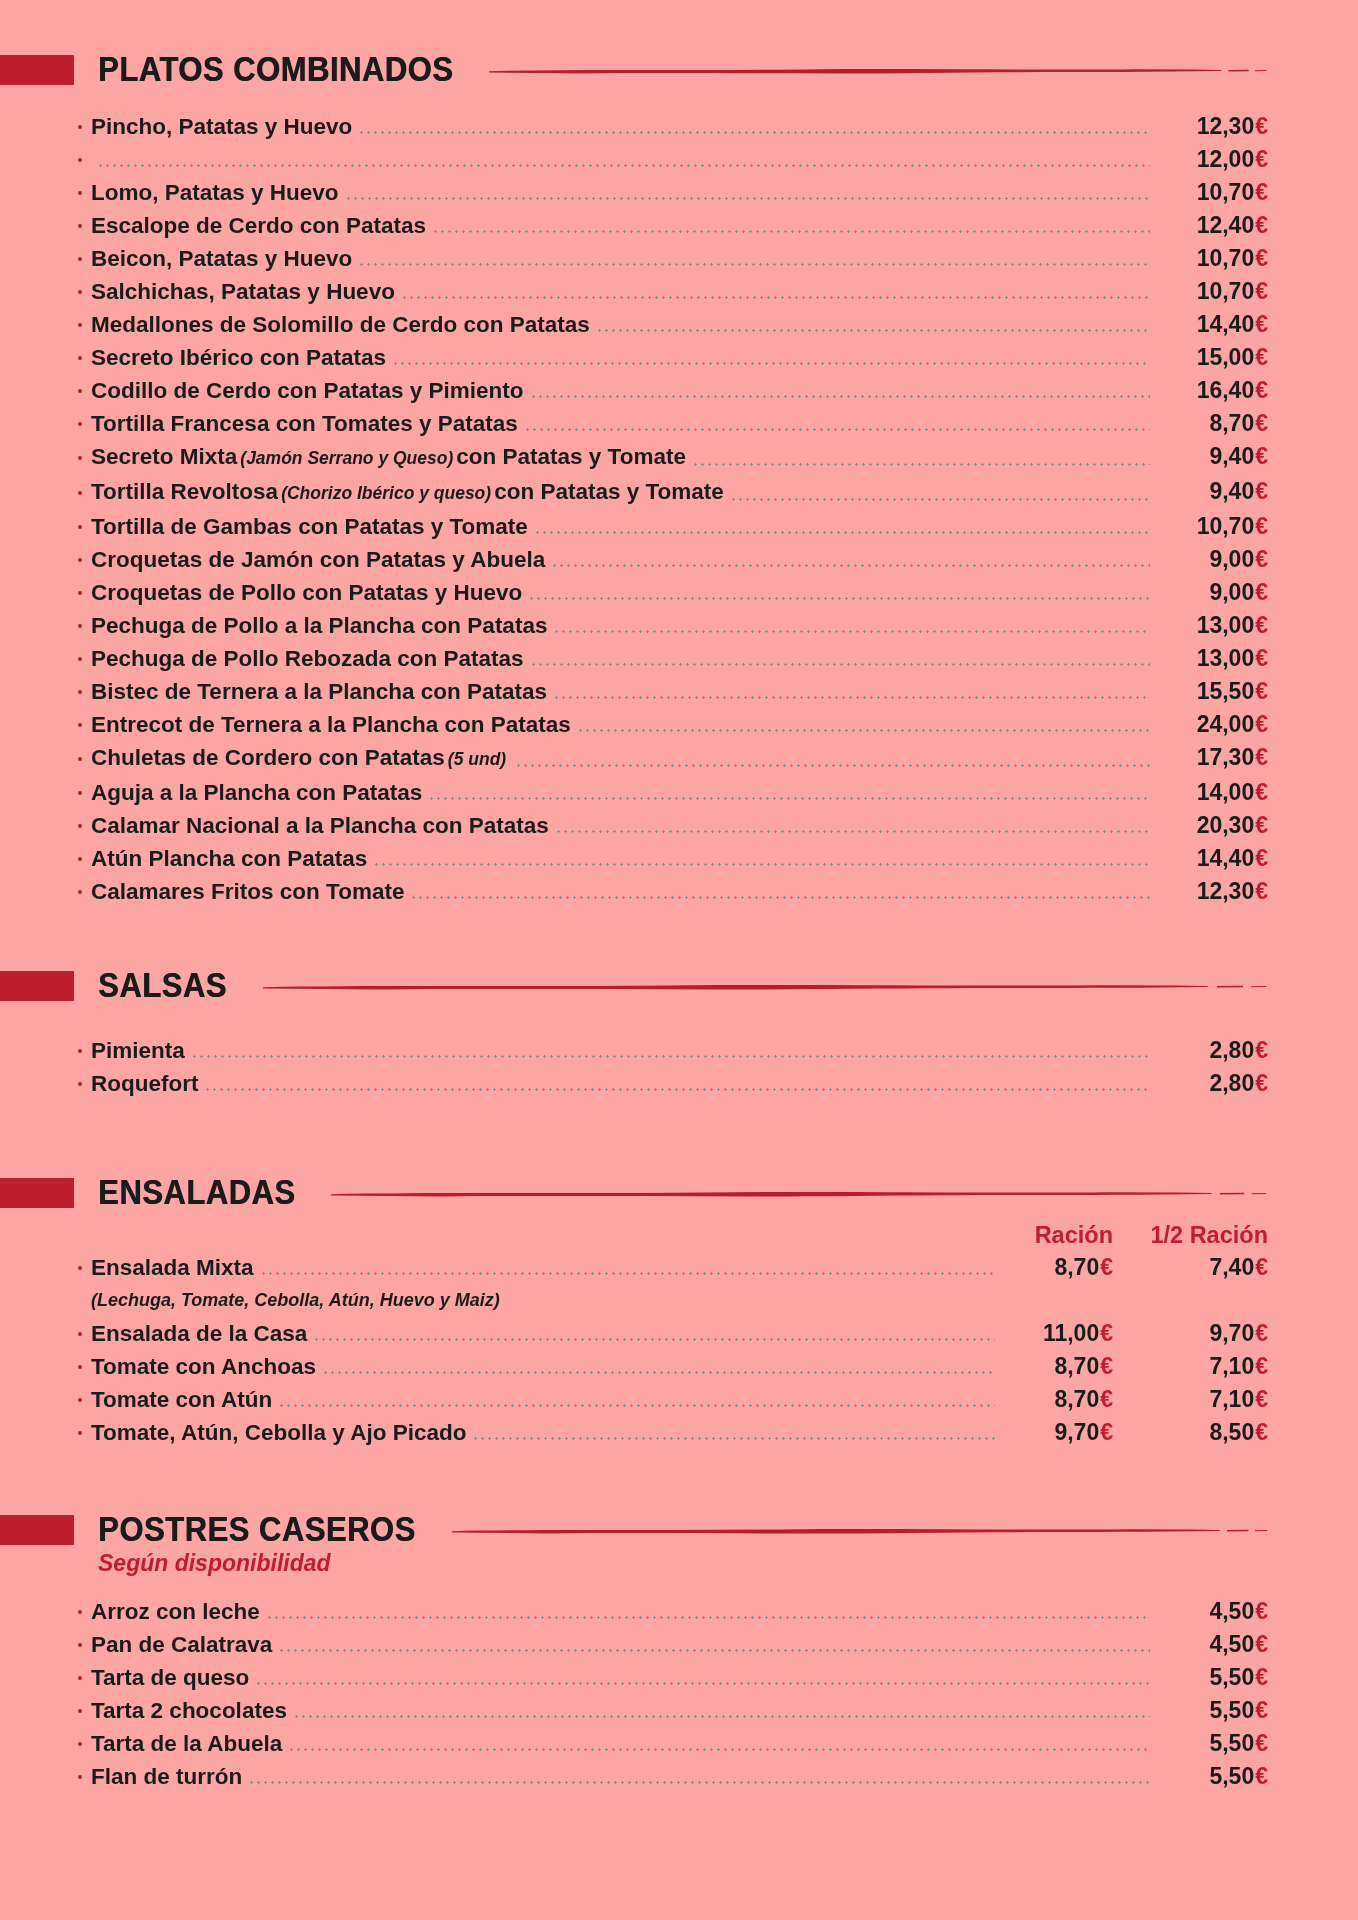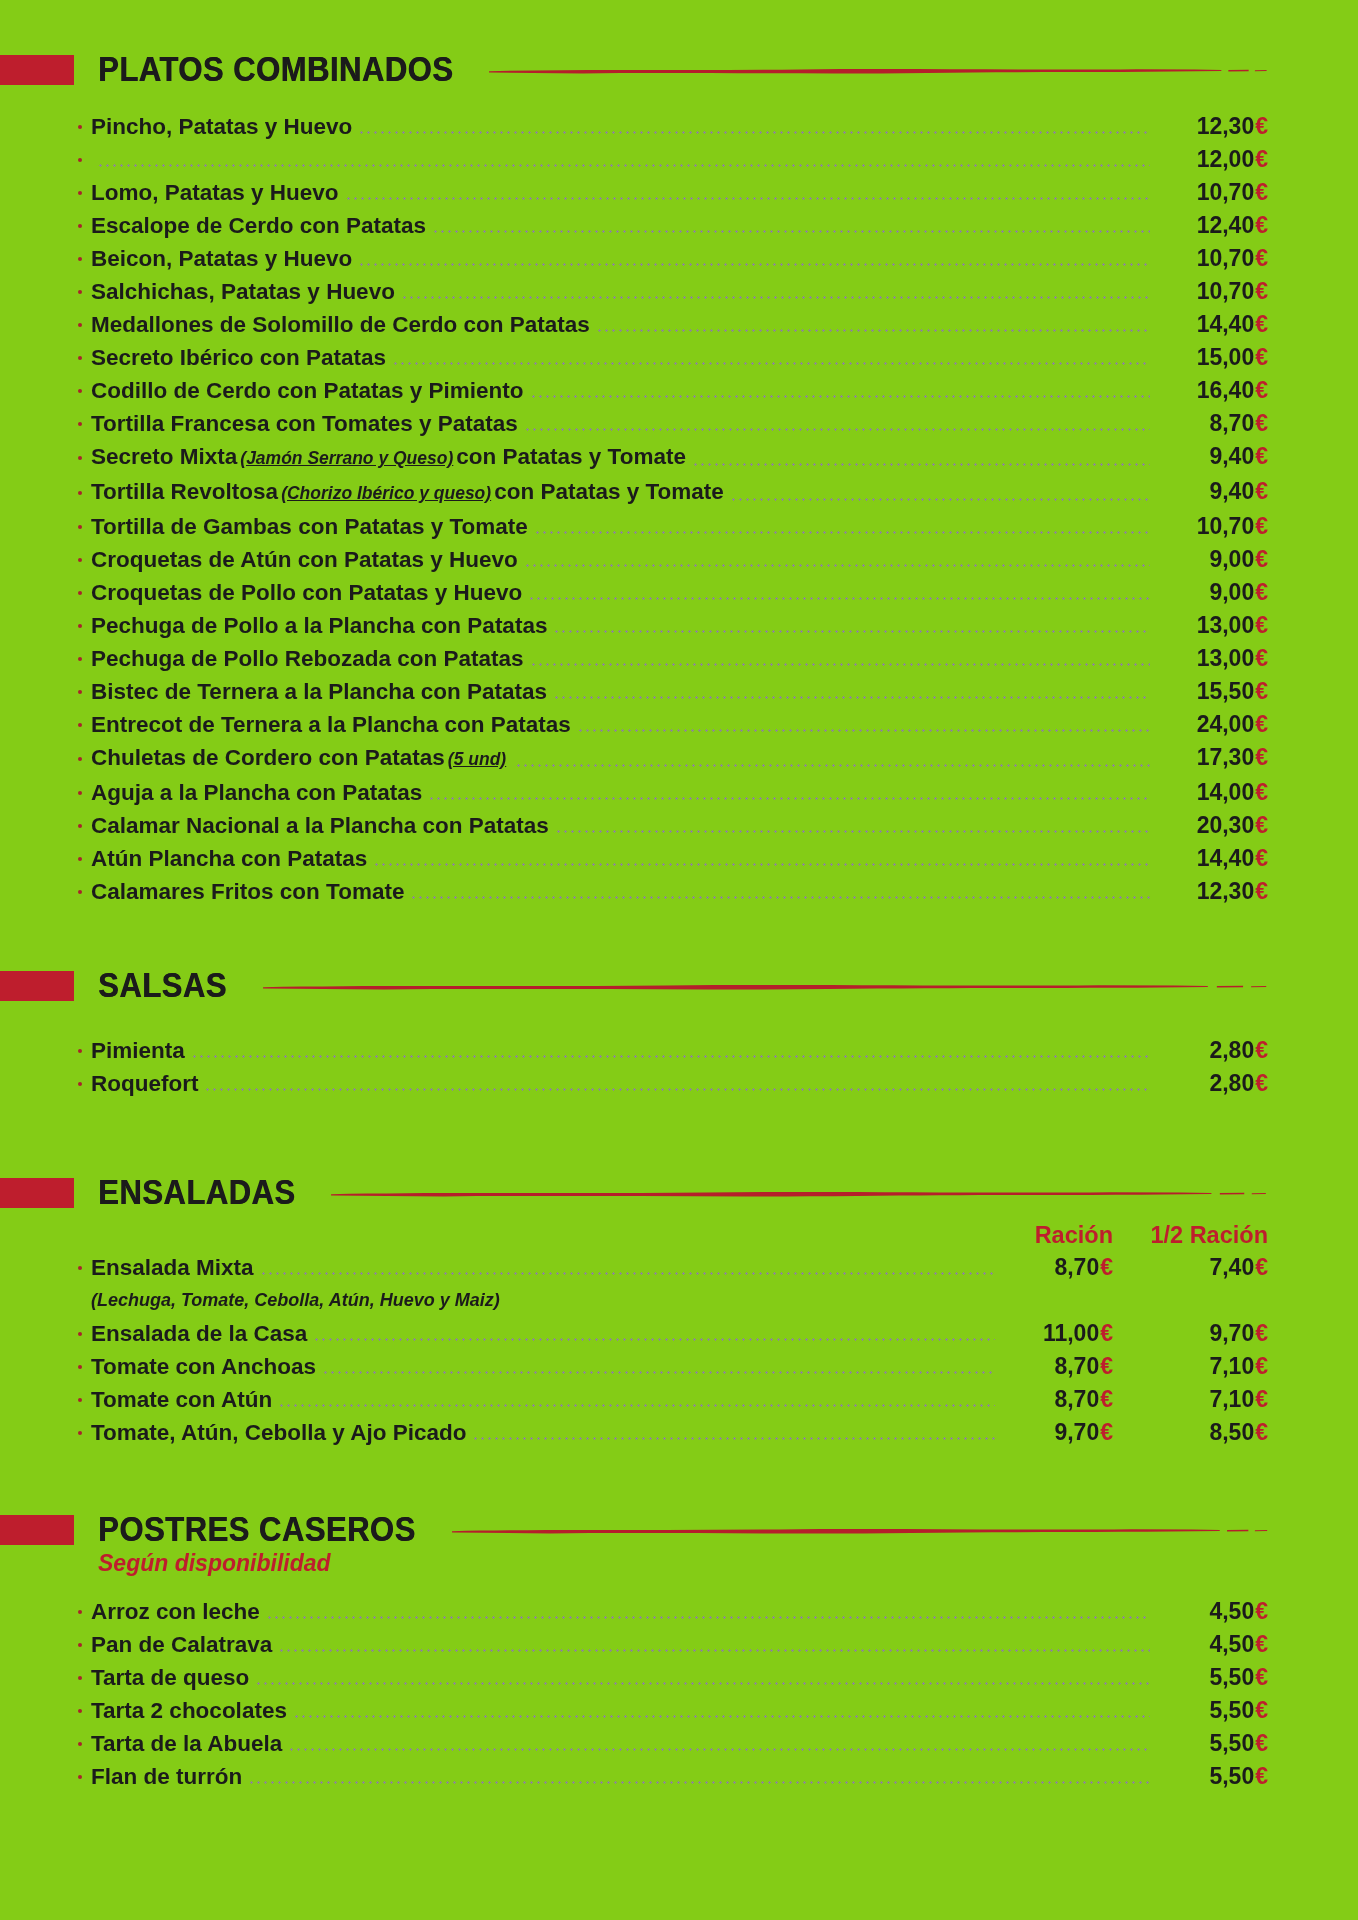--- a/index.html
+++ b/index.html
@@ -2,21 +2,21 @@
 <html><head>
 <meta charset="utf-8">
 <style>
   :root{
     --red:#be1e2d;
     --ink:#1b1b1b;
     --dot:#8c8c8c;
   }
   html,body{margin:0;padding:0;background:#e8e8e8;}
   .page{
-    width:1358px;height:1920px;background:#84cc16;margin:0 auto;
+    width:1358px;height:1920px;background:#fca5a5;margin:0 auto;
     font-family:"Liberation Sans",sans-serif;color:var(--ink);
     overflow:hidden;position:relative;box-sizing:border-box;
   }
   
   .sec-head{display:flex;align-items:center;gap:24px;height:36px;}
   .red-block{width:74px;height:30px;background:var(--red);flex:none;}
   .sec-title{
     margin:0;font-size:31px;font-weight:bold;letter-spacing:.5px;white-space:nowrap;
     transform:scaleY(1.12);transform-origin:left center;
     text-shadow:.6px 0 var(--ink);
@@ -27,21 +27,21 @@
     font-size:23px;font-style:italic;font-weight:bold;
   }
   
   .items{margin:22px 90px 0 78px;}
   .row{display:flex;align-items:baseline;flex-wrap:wrap;min-height:33px;}
   .bullet{
     width:4px;height:4px;border-radius:2px;background:#a8242c;
     align-self:center;margin-right:9px;flex:none;
   }
   .iname{font-size:22.5px;font-weight:bold;white-space:nowrap;line-height:33px;}
-  .note{font-style:italic;font-size:17.5px;margin:8px 3px;text-decoration:underline;}
+  .note{font-style:italic;font-size:17.5px;margin:8px 3px;}
   .leader{
     flex:1;align-self:flex-end;height:3px;margin:0 10px 9px 6px;
     background-image:radial-gradient(circle,var(--dot) 1.1px,transparent 1.3px);
     background-size:7px 3px;background-repeat:repeat-x;background-position:left bottom;
   }
   .price{width:108px;text-align:right;font-size:23px;font-weight:bold;white-space:nowrap;flex:none;line-height:33px;}
   .price2{width:155px;}
   .cur{color:var(--red);margin-left:1px;}
   .desc{
     flex-basis:100%;font-size:18px;font-style:italic;font-weight:bold;
@@ -177,21 +177,21 @@
   <div class="row">
     <span class="bullet"></span>
     <span class="iname"><span class="n1">Tortilla de Gambas con Patatas y Tomate</span></span>
     <span class="leader"></span>
     <span class="price p1"><span class="num">10,70</span><span class="cur">€</span></span>
 
   </div>
 
   <div class="row">
     <span class="bullet"></span>
-    <span class="iname"><span class="n1">Croquetas de Atún con Patatas y Huevo</span></span>
+    <span class="iname"><span class="n1">Croquetas de Jamón con Patatas y Abuela</span></span>
     <span class="leader"></span>
     <span class="price p1"><span class="num">9,00</span><span class="cur">€</span></span>
 
   </div>
 
   <div class="row">
     <span class="bullet"></span>
     <span class="iname"><span class="n1">Croquetas de Pollo con Patatas y Huevo</span></span>
     <span class="leader"></span>
     <span class="price p1"><span class="num">9,00</span><span class="cur">€</span></span>

